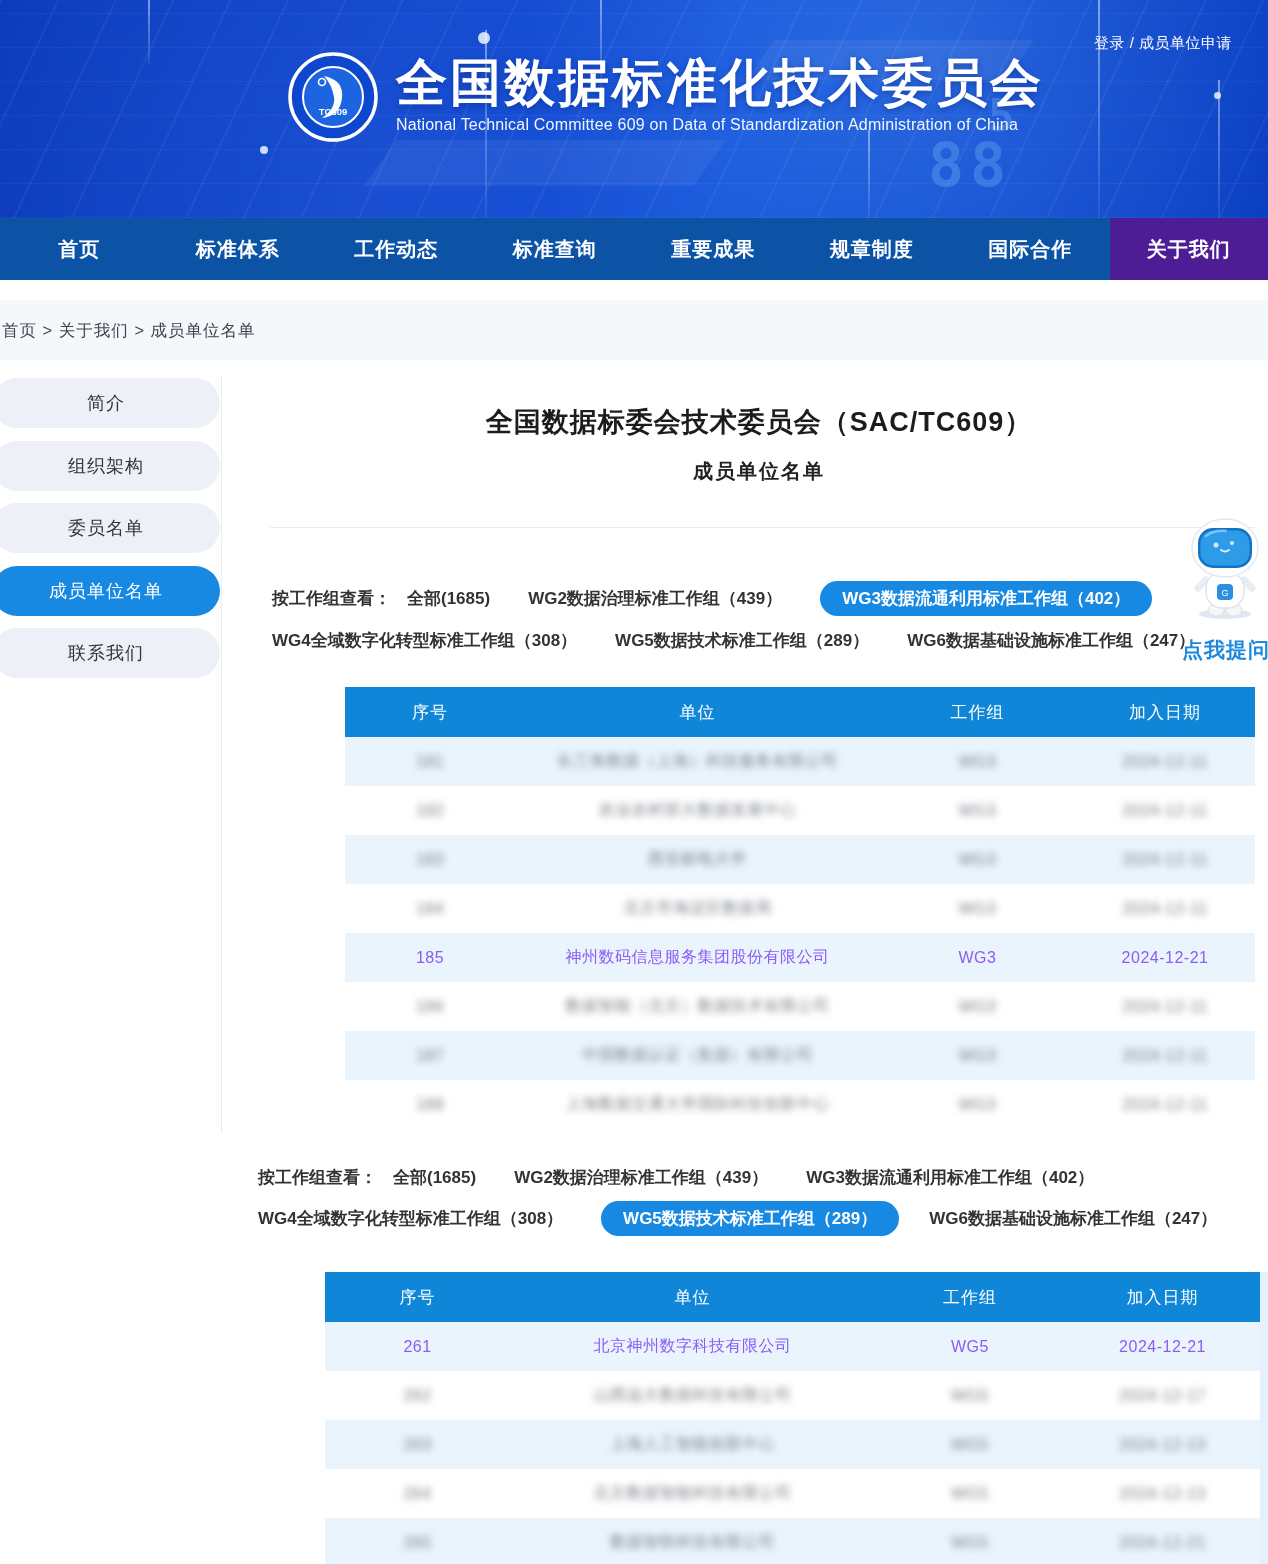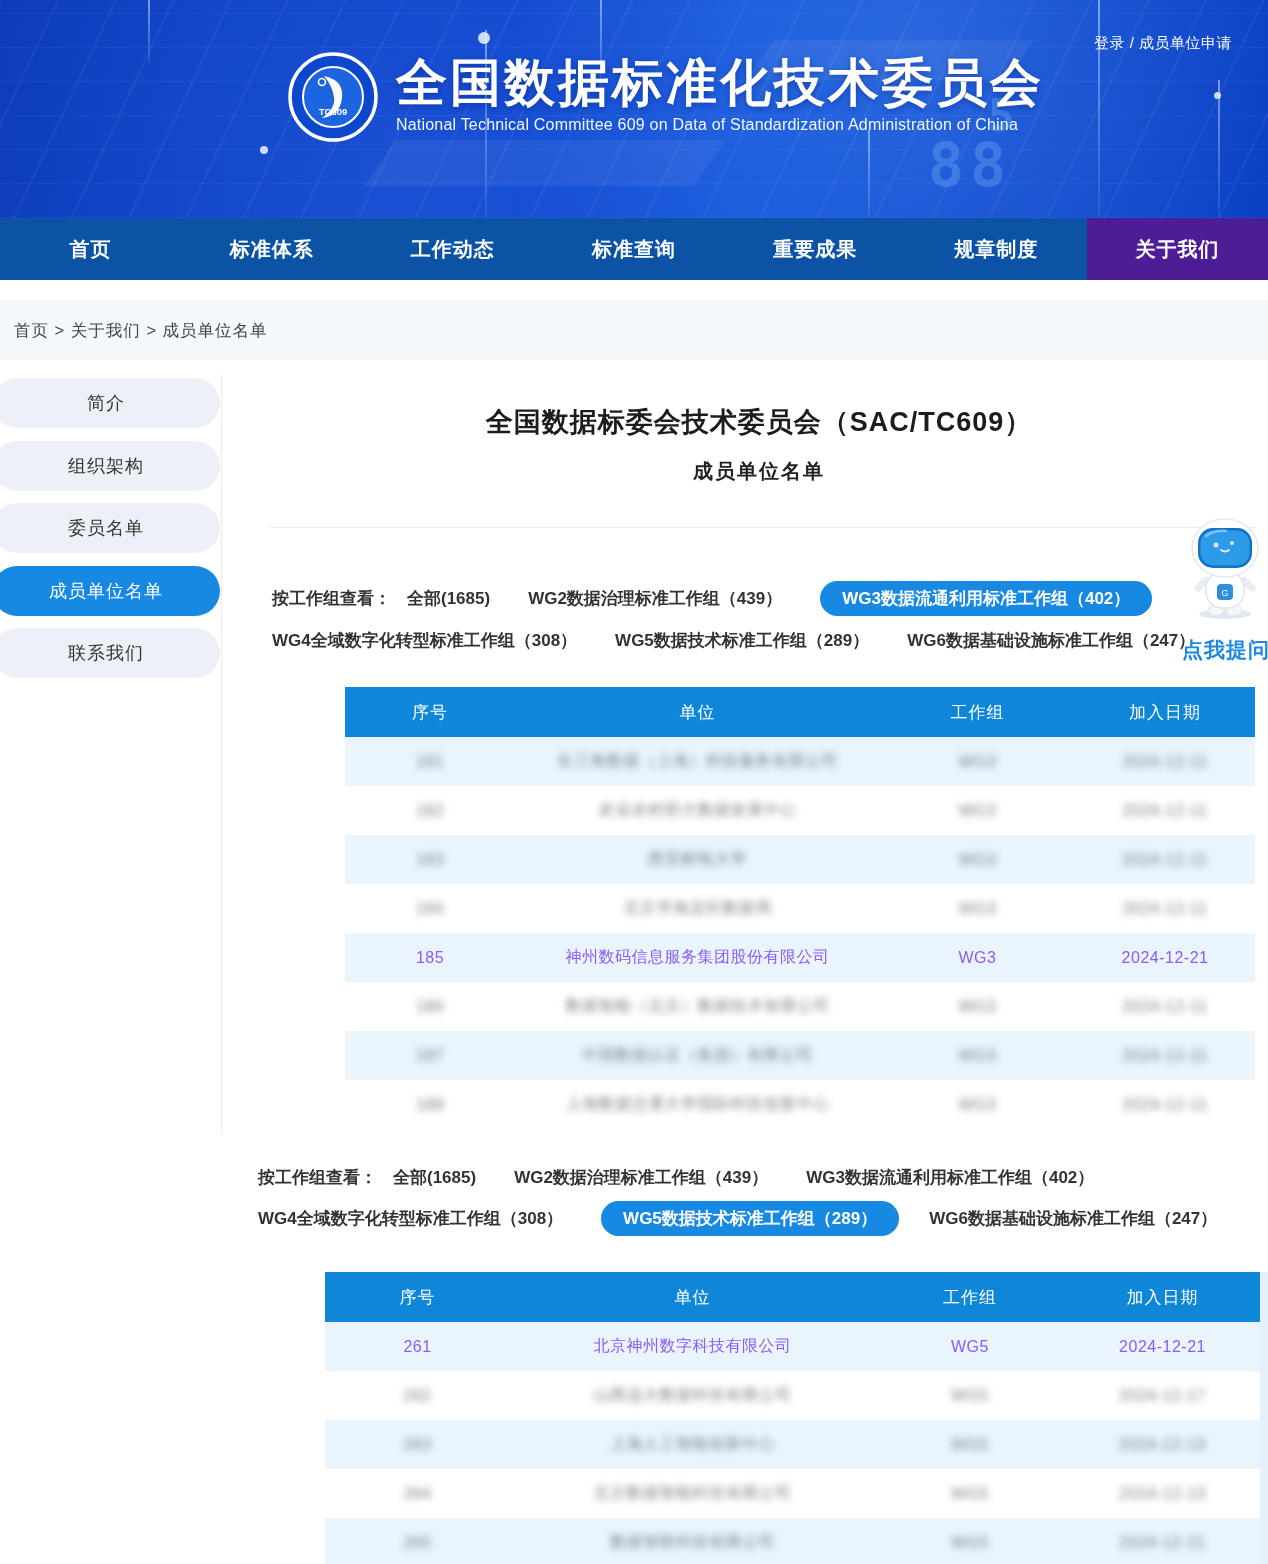--- a/index.html
+++ b/index.html
@@ -31,21 +31,21 @@
   .brand-text { padding-top:2px; }
   .brand-title { color:#fff; font-size:51px; font-weight:bold; letter-spacing:3px; line-height:1.15; text-shadow:0 2px 6px rgba(0,30,120,.45); white-space:nowrap; }
   .brand-sub { color:#f2f7ff; font-size:16px; margin-top:3px; letter-spacing:.2px; white-space:nowrap; }
 
   
   .nav { position:absolute; left:0; top:218px; width:1268px; height:62px; background:#0c53a6; display:flex; z-index:4; }
   .nav-item { flex:1 1 0; display:flex; align-items:center; justify-content:center; color:#fff; font-size:20px; font-weight:bold; letter-spacing:1px; cursor:pointer; }
   .nav-item.active { background:#4c1d95; }
 
   
-  .breadcrumb { position:absolute; left:0; top:300px; width:1268px; height:60px; background:#f5f8fb; color:#3f4450; font-size:16.5px; line-height:60px; padding-left:14px; letter-spacing:1px; }
+  .breadcrumb { position:absolute; left:0; top:300px; width:1268px; height:60px; background:#f5f8fb; color:#3f4450; font-size:16.5px; line-height:60px; padding-left:2px; letter-spacing:1px; }
 
   
   .sidebar { position:absolute; left:-8px; top:378px; width:228px; z-index:2; }
   .side-pill { width:228px; height:50px; border-radius:26px; background:#edf1f7; color:#333;
     font-size:18px; letter-spacing:1px; display:flex; align-items:center; justify-content:center;
     margin-bottom:12.5px; cursor:pointer; }
   .side-pill.active { background:#1789e3; color:#fff; }
   .side-divider { position:absolute; left:221px; top:375px; width:1px; height:758px; background:#e9edf2; }
 
   
@@ -121,20 +121,21 @@
     </div>
   </header>
 
   <nav class="nav" id="nav">
       <div class="nav-item">首页</div>
       <div class="nav-item">标准体系</div>
       <div class="nav-item">工作动态</div>
       <div class="nav-item">标准查询</div>
       <div class="nav-item">重要成果</div>
       <div class="nav-item">规章制度</div>
+      <div class="nav-item">国际合作</div>
       <div class="nav-item active">关于我们</div>
     </nav>
 
   <div class="breadcrumb">首页 &gt; 关于我们 &gt; 成员单位名单</div>
 
   <aside class="sidebar" id="sidebar">
       <div class="side-pill">简介</div>
       <div class="side-pill">组织架构</div>
       <div class="side-pill">委员名单</div>
       <div class="side-pill active">成员单位名单</div>

